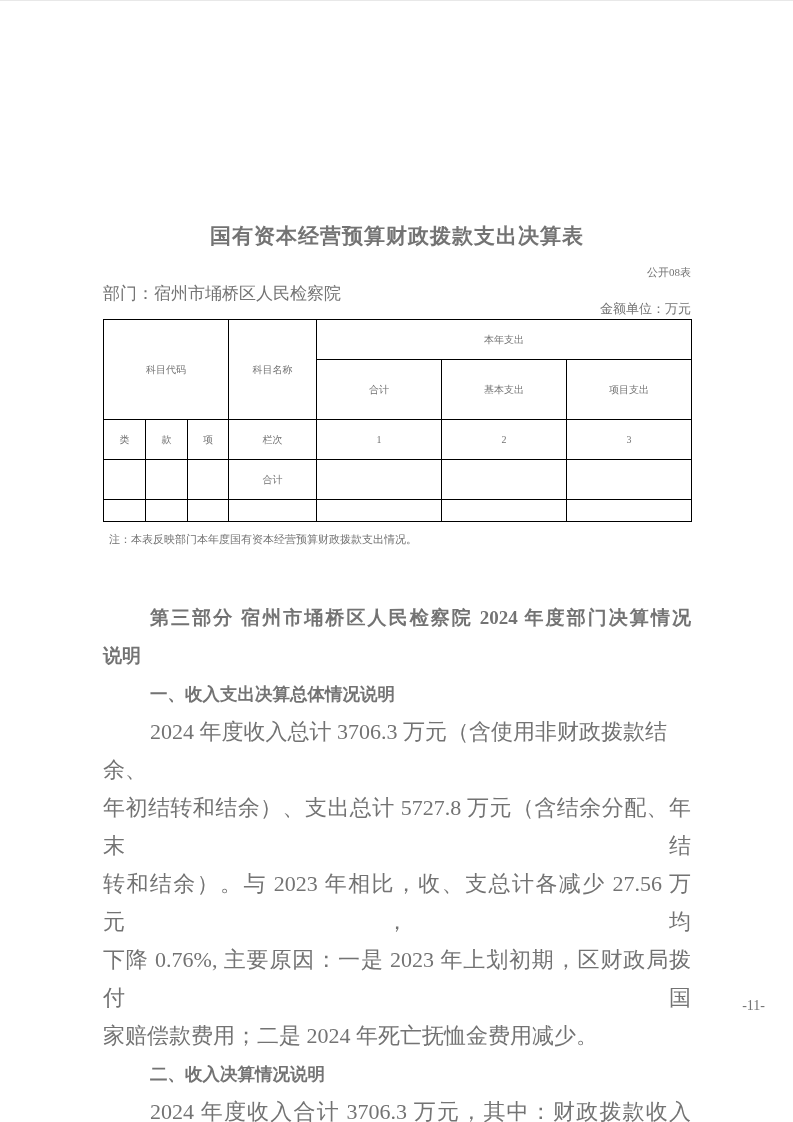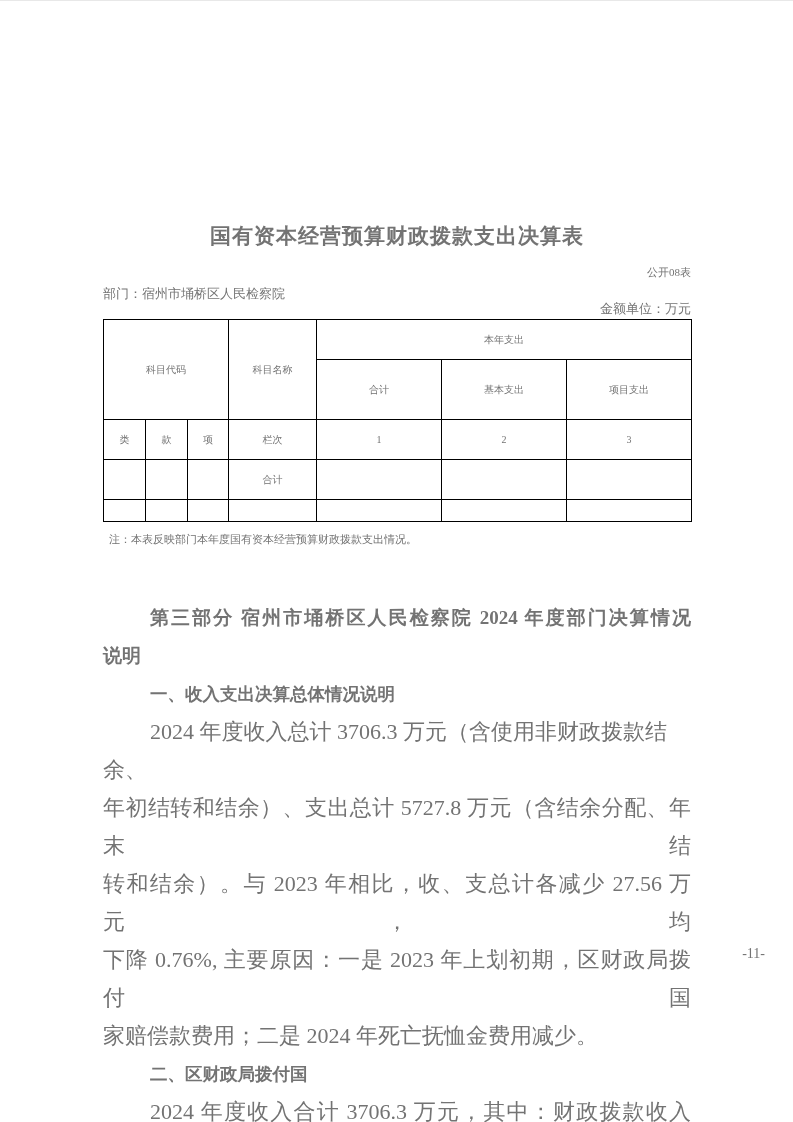--- a/index.html
+++ b/index.html
@@ -27,21 +27,21 @@
     letter-spacing: 1px;
   }
   .form-label {
     margin-top: 16px;
     text-align: right;
     font-size: 11px;
     line-height: 14px;
   }
   .department {
     margin-top: 6px;
-    font-size: 13px;
+    font-size: 17px;
     line-height: 17px;
   }
   .unit-label {
     text-align: right;
     font-size: 13px;
     line-height: 14px;
   }
   table.budget-table {
     margin-top: 3px;
     border-collapse: collapse;
@@ -85,21 +85,21 @@
     line-height: 38px;
     white-space: normal;
   }
   .fl { text-indent: 47px; }
   .stretch {
     text-align: justify;
     text-align-last: justify;
   }
   .page-number {
     position: absolute;
-    top: 944px;
+    top: 996px;
     right: 28px;
     font-size: 14px;
     line-height: 18px;
   }
 </style>
 </head>
 <body>
 
 <div class="page">
 
@@ -175,21 +175,21 @@
     <div class="section-heading">一、收入支出决算总体情况说明</div>
 
     <div class="paragraph">
       <div class="body-line fl">2024 年度收入总计 3706.3 万元（含使用非财政拨款结余、</div>
       <div class="body-line stretch">年初结转和结余）、支出总计 5727.8 万元（含结余分配、年末结</div>
       <div class="body-line stretch">转和结余）。与 2023 年相比，收、支总计各减少 27.56 万元，均</div>
       <div class="body-line stretch">下降 0.76%, 主要原因：一是 2023 年上划初期，区财政局拨付国</div>
       <div class="body-line">家赔偿款费用；二是 2024 年死亡抚恤金费用减少。</div>
     </div>
 
-    <div class="section-heading">二、区财政局拨付国</div>
+    <div class="section-heading">二、收入决算情况说明</div>
 
     <div class="paragraph">
       <div class="body-line fl stretch">2024 年度收入合计 3706.3 万元，其中：财政拨款收入</div>
     </div>
   </div>
 
   <div class="page-number">-11-</div>
 
 </div>
 

